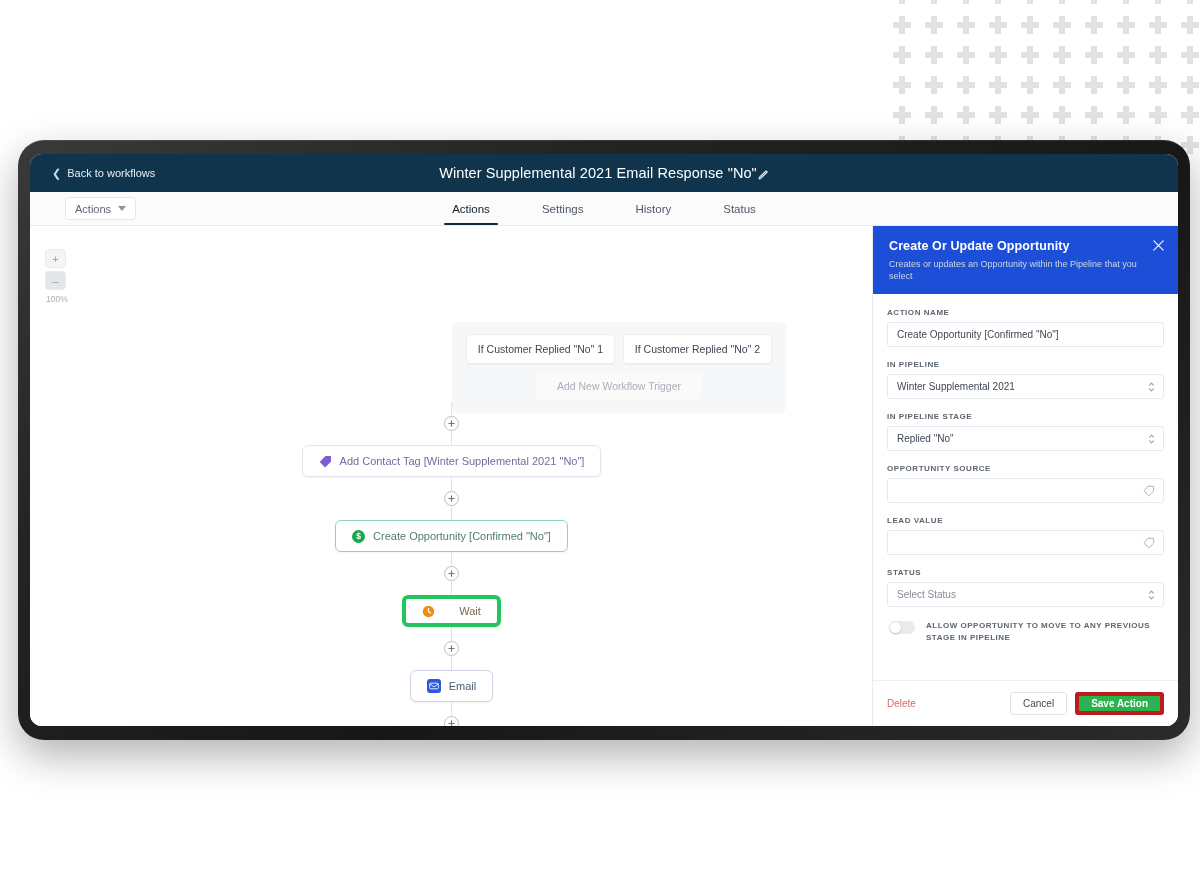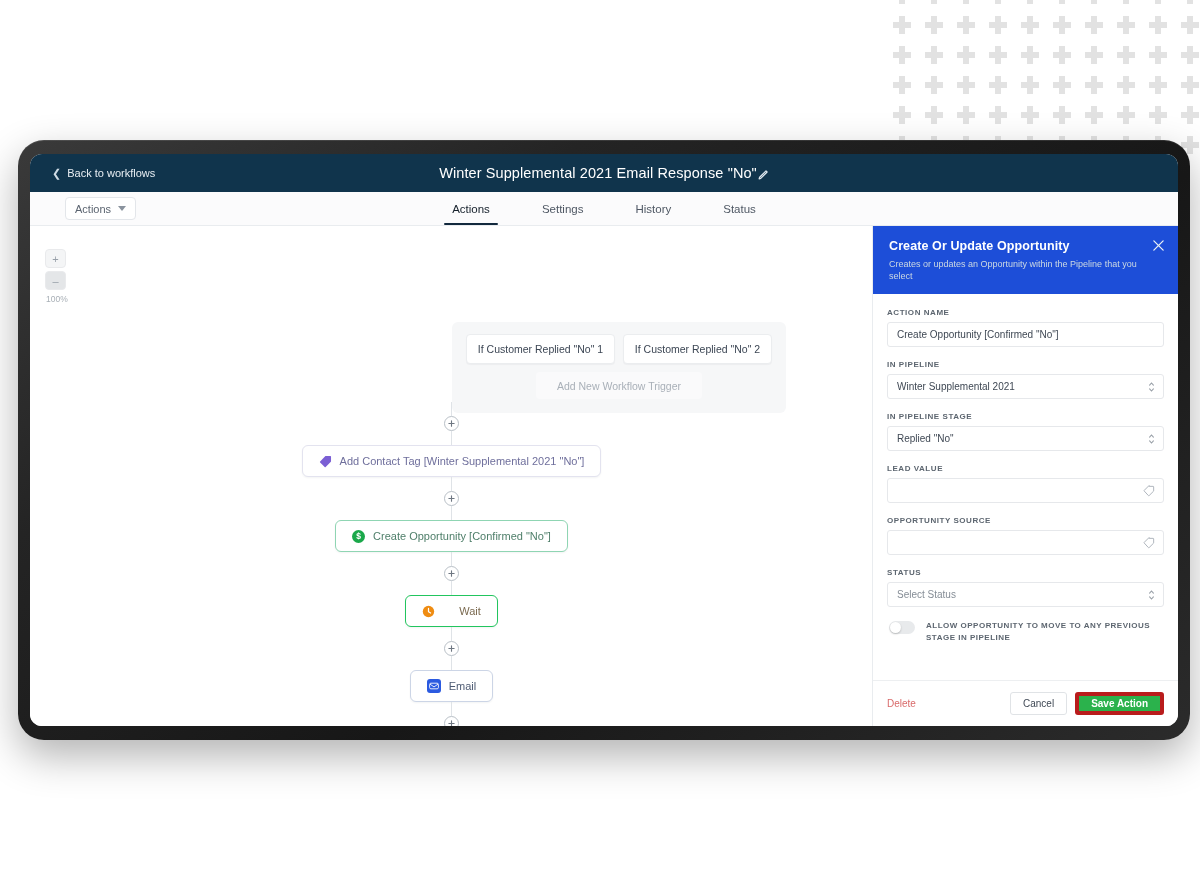--- a/index.html
+++ b/index.html
@@ -154,21 +154,21 @@
 
   .node {
     display: flex; align-items: center; gap: 8px;
     height: 32px; padding: 12px 16px;
     background: #fff; border-radius: 6px; cursor: pointer;
     font-size: 11px;
     box-shadow: 0 1px 2px rgba(20,30,45,.05);
   }
   .node.tag     { border: 1px solid #e3e3ef; color: #6f6f9c; min-width: 268px; justify-content: center; }
   .node.opp     { border: 1px solid #8fd5b3; color: #4f7f6a; min-width: 212px; justify-content: center; }
-  .node.wait    { border: 1px solid #22c55e; color: #7b6a50; min-width: 74px; justify-content: center; gap: 24px; }
+  .node.wait    { border: 4px solid #22c55e; color: #7b6a50; min-width: 74px; justify-content: center; gap: 24px; }
   .node.email   { border: 1px solid #ccd5e6; color: #4d5a72; min-width: 78px; justify-content: center; }
 
   .ico { width: 13px; height: 13px; flex: 0 0 13px; display: block; }
   .ico-circle { width: 13px; height: 13px; border-radius: 50%; display: flex; align-items: center; justify-content: center; font-size: 8.5px; color: #fff; font-weight: bold; flex: 0 0 13px; }
   .ico-sq { width: 14px; height: 14px; border-radius: 3px; display: flex; align-items: center; justify-content: center; flex: 0 0 14px; }
 
   
   .panel {
     position: relative; flex: 0 0 305px;
     background: #fff;
@@ -501,33 +501,33 @@
                 <span class="stepper">
                     <svg viewBox="0 0 7 13" fill="none" stroke="currentColor" stroke-width="1.1" stroke-linecap="round">
                       <path d="M1.6 4.7L3.5 2.5l1.9 2.2M1.6 8.3l1.9 2.2 1.9-2.2"></path>
                     </svg>
                   </span>
               </div>
             </div>
 
 
             <div class="field">
-              <div class="field-label">LEAD VALUE</div>
+              <div class="field-label">OPPORTUNITY SOURCE</div>
               <div class="ctl">
                 <span></span>
                 <span class="tag-ico">
                     <svg viewBox="0 0 16 16" fill="none" stroke="currentColor" stroke-width="1.2">
                       <path d="M8.2 1.8H13.5a.7.7 0 01.7.7v5.3a.7.7 0 01-.2.5l-5.8 5.8a.7.7 0 01-1 0L1.7 8.1a.7.7 0 010-1l5.9-5.9a.7.7 0 01.6-.4z"></path>
                     </svg>
                   </span>
               </div>
             </div>
 
             <div class="field">
-              <div class="field-label">OPPORTUNITY SOURCE</div>
+              <div class="field-label">LEAD VALUE</div>
               <div class="ctl">
                 <span></span>
                 <span class="tag-ico">
                     <svg viewBox="0 0 16 16" fill="none" stroke="currentColor" stroke-width="1.2">
                       <path d="M8.2 1.8H13.5a.7.7 0 01.7.7v5.3a.7.7 0 01-.2.5l-5.8 5.8a.7.7 0 01-1 0L1.7 8.1a.7.7 0 010-1l5.9-5.9a.7.7 0 01.6-.4z"></path>
                     </svg>
                   </span>
               </div>
             </div>
 

